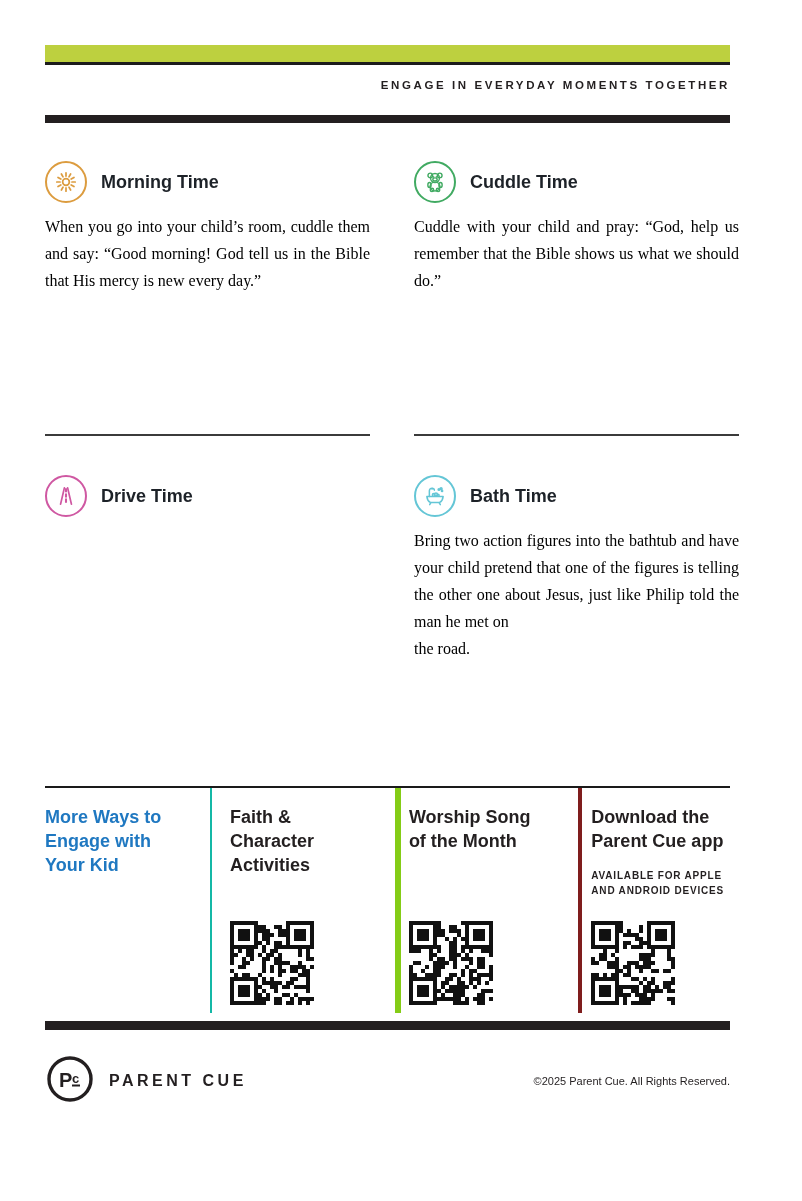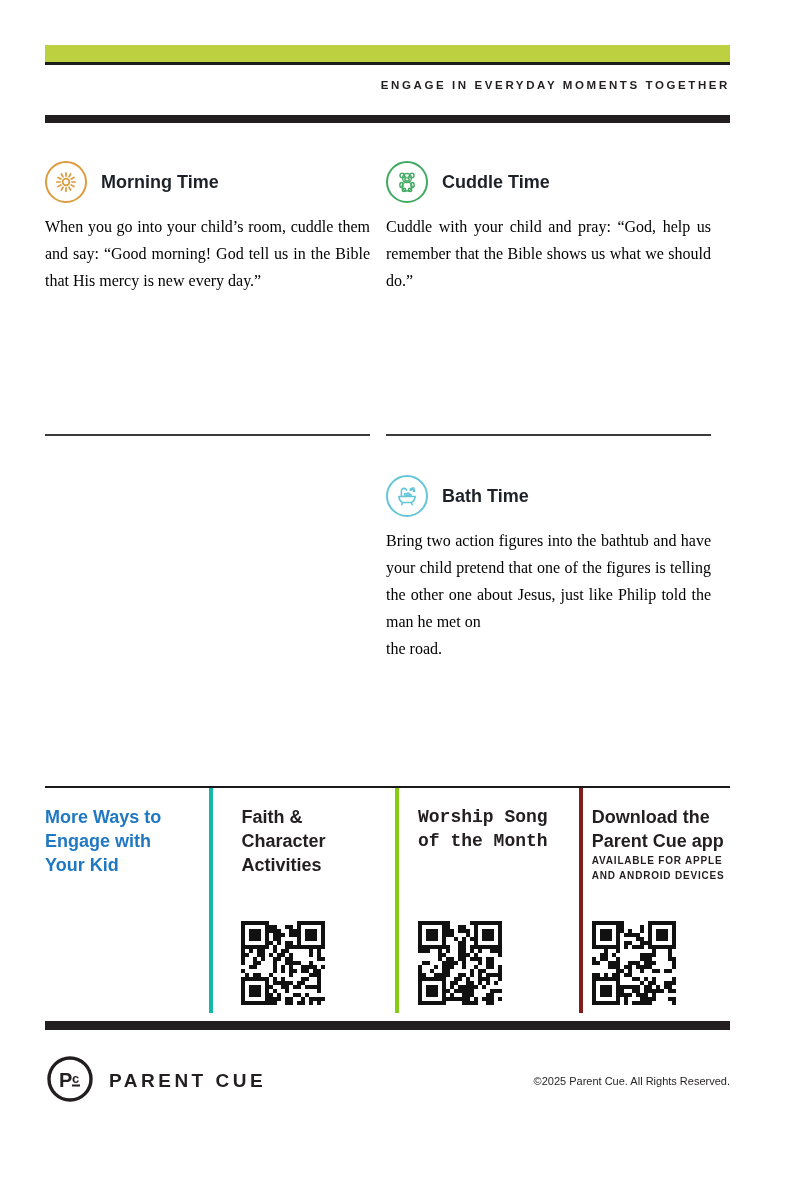--- a/index.html
+++ b/index.html
@@ -9,53 +9,53 @@
   }
   .content{width:685px;margin:0 auto 0 45px;}
 
   
   .green-bar{height:17px;background:var(--green,#bdd03f);border-bottom:3px solid #1c1c1c;margin-top:45px;}
   .page-title{margin:28px 0 0 0;text-align:center;font-size:30px;font-weight:700;letter-spacing:.3px;color:var(--ink,#231f20);}
   .page-tagline{margin-top:14px;text-align:right;font-size:11.5px;font-weight:700;letter-spacing:2.6px;color:var(--ink,#231f20);}
   .bar-thick{height:8px;background:var(--ink,#231f20);margin-top:24px;}
 
   
-  .sections-grid{display:grid;grid-template-columns:325px 325px;column-gap:16px;margin-top:38px;}
+  .sections-grid{display:grid;grid-template-columns:325px 325px;column-gap:44px;margin-top:38px;}
   .section.row1{height:273px;}
   .section.row2{height:311px;}
   .col-divider{height:39px;border-top:2px solid #3b3b3b;}
   .section-head{display:flex;align-items:center;}
   .icon-circle{
     width:42px;height:42px;border-radius:50%;flex:0 0 42px;
     border:2px solid var(--icon-color,#999);box-sizing:border-box;
     display:flex;align-items:center;justify-content:center;color:var(--icon-color,#999);
   }
   .section-title{margin-left:14px;font-size:18px;font-weight:700;color:#1d2228;}
   .section-body{
     margin-top:10px;font-family:"Liberation Serif","DejaVu Serif",serif;
     font-size:16px;line-height:27px;color:#000000;text-align:justify;white-space:pre-line;
   }
 
   
   .footer-cols{border-top:2.5px solid #1a1a1a;display:flex;height:225px;box-sizing:content-box;gap:19px;}
   .fcol{display:flex;flex-direction:column;box-sizing:border-box;padding-top:17px;height:225px;}
   .fcol-1{width:161px;}
-  .fcol-2{width:181px;border-left:4px solid #14b8a6;padding-left:28px;}
-  .fcol-3{width:180px;border-left:4px solid #84cc16;padding-left:19px;font-family:Liberation Mono, monospace;}
+  .fcol-2{width:181px;border-left:2px solid #14b8a6;padding-left:18px;}
+  .fcol-3{width:180px;border-left:6px solid #84cc16;padding-left:8px;}
   .fcol-4{width:166px;border-left:4px solid #7f1d1d;padding-left:9px;}
   .fcol-title{font-size:18px;font-weight:700;line-height:24px;white-space:pre-line;color:var(--ink,#231f20);}
   .fcol-1 .fcol-title{color:var(--blue,#1f78c1);}
-  .fcol-sub{font-size:10px;font-weight:700;letter-spacing:.8px;line-height:15px;white-space:pre-line;color:var(--ink,#231f20);}
+  .fcol-sub{margin-top:15px;font-size:10px;font-weight:700;letter-spacing:.8px;line-height:15px;white-space:pre-line;color:var(--ink,#231f20);}
   .qr{width:84px;height:84px;margin-top:auto;margin-bottom:8px;}
 
   .bar-bottom{height:9px;background:var(--ink,#231f20);margin-top:8px;}
 
   
   .brand-row{display:flex;align-items:center;margin-top:24px;}
-  .wordmark{margin-left:14px;font-size:19px;font-weight:700;letter-spacing:3.5px;color:var(--ink,#231f20);}
+  .wordmark{margin-left:14px;font-size:16px;font-weight:700;letter-spacing:3.5px;color:var(--ink,#231f20);}
   .copyright{margin-left:auto;font-size:11px;color:var(--ink,#231f20);}
 </style>
 </head>
 <body>
 
 <div class="content">
 
   <div class="green-bar"></div>
 
   <div class="page-tagline">ENGAGE IN EVERYDAY MOMENTS TOGETHER</div>
@@ -106,20 +106,30 @@
         </span>
         <span class="section-title">Cuddle Time</span>
       </div>
       <div class="section-body">Cuddle with your child and pray: “God, help us remember that the Bible shows us what we should do.”</div>
     </div>
 
     <div class="col-divider"></div>
     <div class="col-divider"></div>
 
     <div class="section row2" style="--icon-color: #cf58a2;">
+      <div class="section-head">
+        <span class="icon-circle">
+          <svg width="26" height="26" viewBox="0 0 24 24" fill="none" stroke="currentColor" stroke-width="1.6" stroke-linecap="round">
+            <line x1="7" y1="19.5" x2="10.5" y2="4.5"></line>
+            <line x1="17" y1="19.5" x2="13.5" y2="4.5"></line>
+            <line x1="12" y1="5.5" x2="12" y2="19" stroke-width="1.9" stroke-dasharray="2.4 2.4"></line>
+          </svg>
+        </span>
+        <span class="section-title">Drive Time</span>
+      </div>
     </div>
 
     <div class="section row2" style="--icon-color: #64c6d6;">
       <div class="section-head">
         <span class="icon-circle">
           <svg width="26" height="26" viewBox="0 0 24 24" fill="none" stroke="currentColor" stroke-width="1.4" stroke-linecap="round" stroke-linejoin="round">
             <path d="M4.5 12.5 h15 c-.3 2.6 -1.2 4.4 -3.2 5.4 h-8.6 c-2 -1 -2.9 -2.8 -3.2 -5.4 z"></path>
             <line x1="8" y1="18.3" x2="7.1" y2="20"></line>
               <line x1="16" y1="18.3" x2="16.9" y2="20"></line>
             <path d="M6.8 12.5 V7.2 c0 -1.8 1.6 -2.8 3.1 -2.3"></path>

